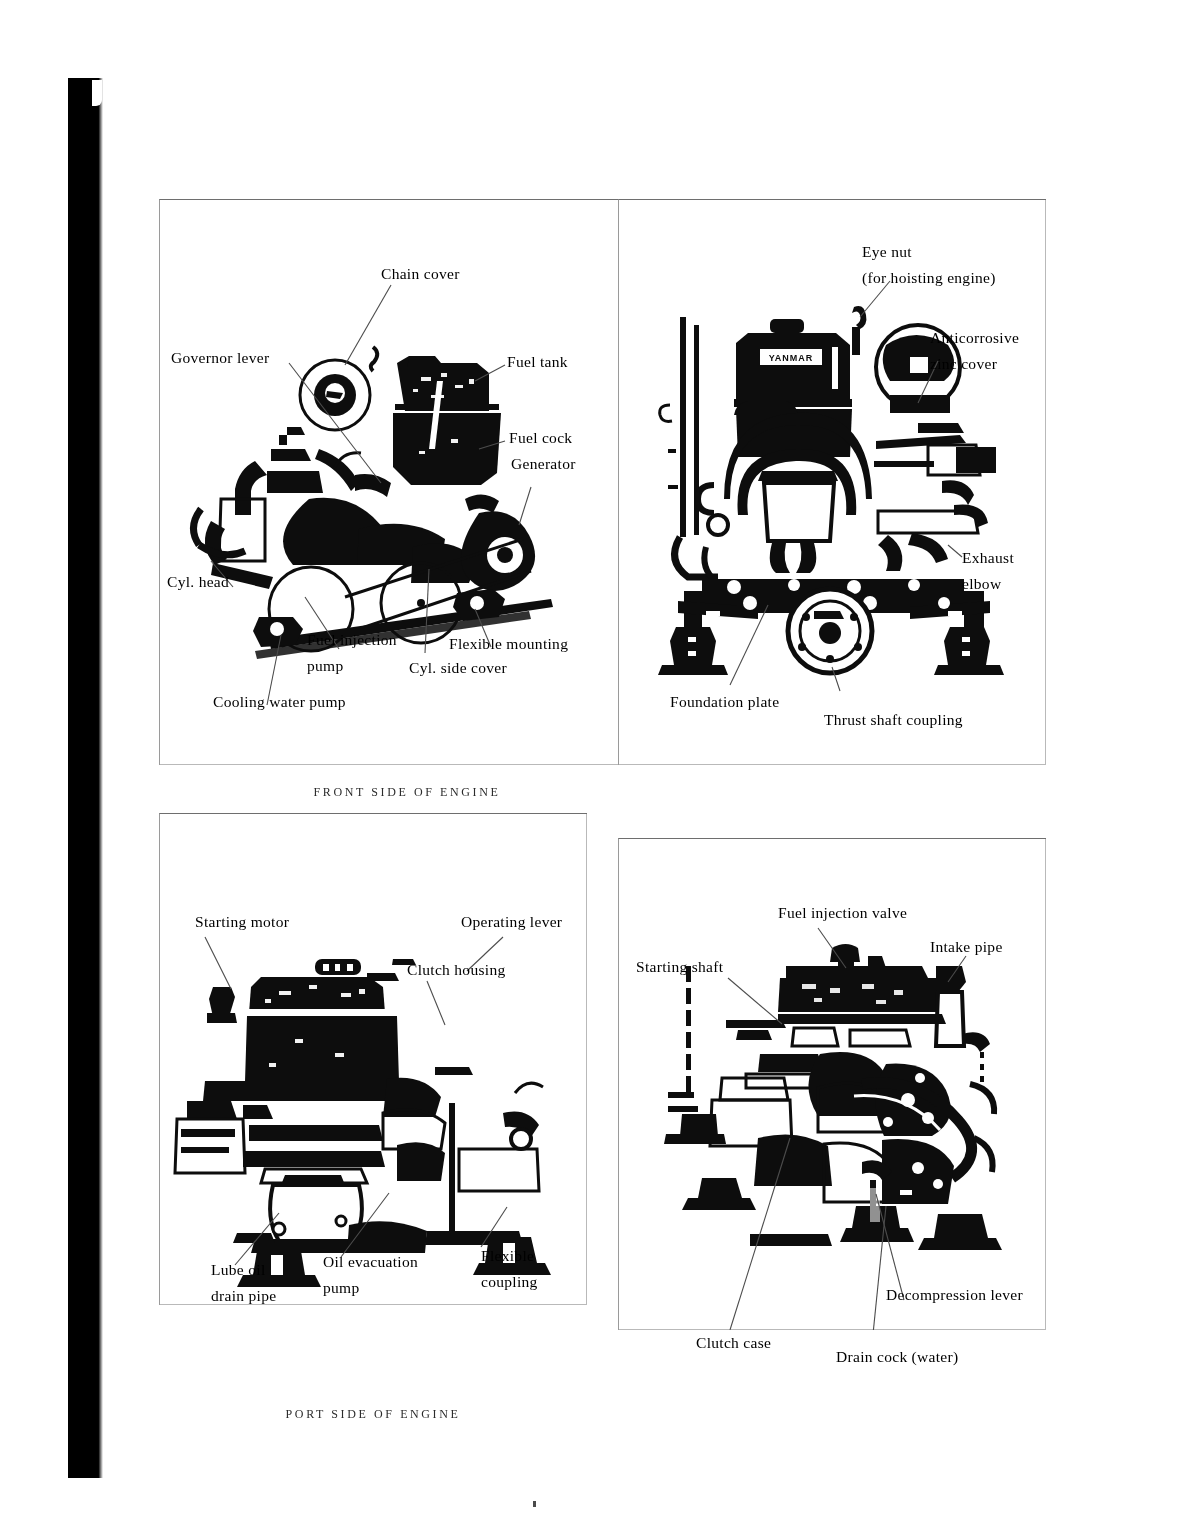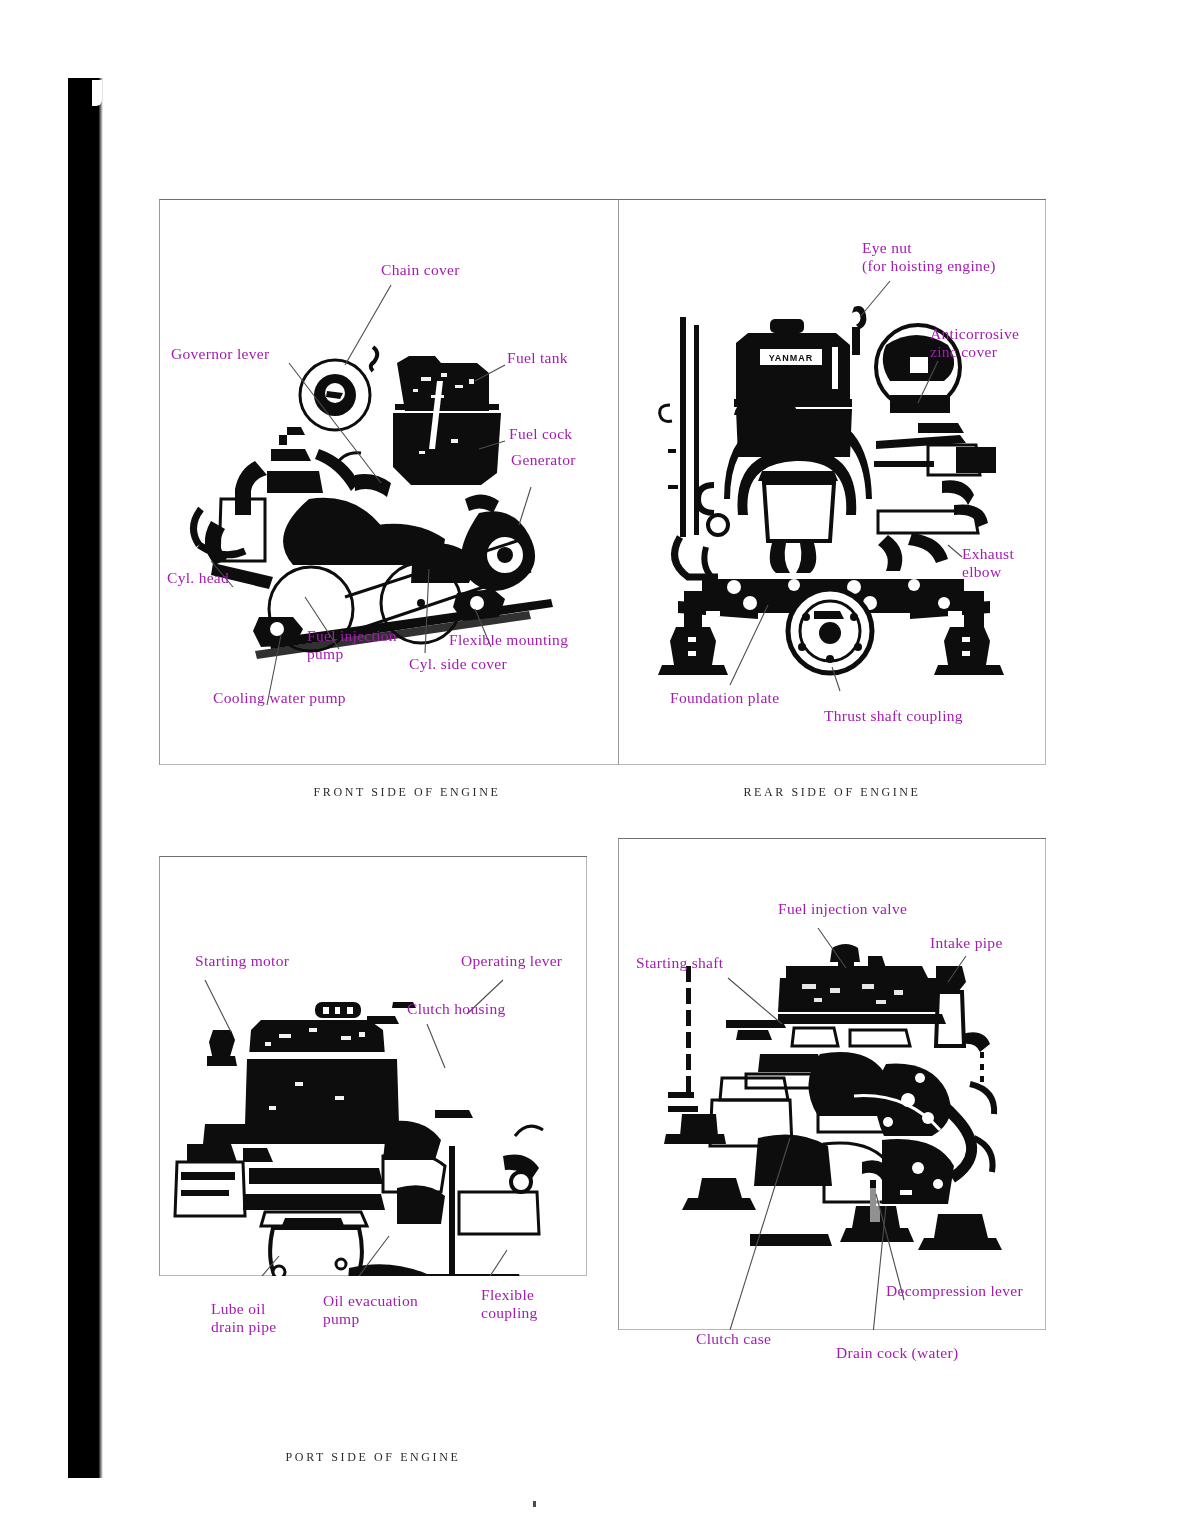--- a/index.html
+++ b/index.html
@@ -45,21 +45,21 @@
     font-size:12px;letter-spacing:2.6px;color:#2b2b2b;
     white-space:nowrap;
   }
   .stage{position:absolute;left:0;top:0;width:100%;height:100%;overflow:hidden;}
   .stage svg{position:absolute;left:0;top:0;}
 
   
   .lbl{
     position:absolute;
     font-family:"Liberation Serif","DejaVu Serif",serif;
-    font-size:15.5px;line-height:18px;color:#a21caf;
+    font-size:15.5px;line-height:26px;color:#000000;
     white-space:nowrap;letter-spacing:.3px;
   }
   .lbl.two{white-space:normal;}
   .leader{position:absolute;stroke:#4c4c4c;stroke-width:1.1;fill:none;}
 </style>
 </head>
 <body>
 
 <div id="gutter-shadow"></div>
 <div id="gutter-nick"></div>
@@ -275,24 +275,23 @@
 
   <div class="lbl two" style="left:244px;top:40px;white-space:pre-line;text-align:left;">Eye nut
 (for hoisting engine)</div>
   <div class="lbl two" style="left:312px;top:126px;white-space:pre-line;">Anticorrosive
 zinc cover</div>
   <div class="lbl two" style="left:344px;top:346px;white-space:pre-line;">Exhaust
 elbow</div>
   <div class="lbl" style="left:52px;top:490px;">Foundation plate</div>
   <div class="lbl" style="left:206px;top:508px;">Thrust shaft coupling</div>
 
-  <div class="caption" style="top:586px;">REAR SIDE OF ENGINE</div>
 </div>
 
-<div class="figure" style="left:159px;top:856px;width:428px;height:420px;">
+<div class="figure" style="left:159px;top:813px;width:428px;height:492px;">
   <div class="panel"></div>
   <div class="stage">
     <svg width="428" height="576" viewBox="0 0 428 576" aria-hidden="true">
       <g fill="#0d0d0d">
 
         <rect x="156" y="146" width="46" height="16" rx="7"></rect>
         <g fill="#ffffff">
           <rect x="164" y="151" width="6" height="7"></rect>
           <rect x="176" y="151" width="5" height="7"></rect>
           <rect x="188" y="151" width="6" height="7"></rect>

